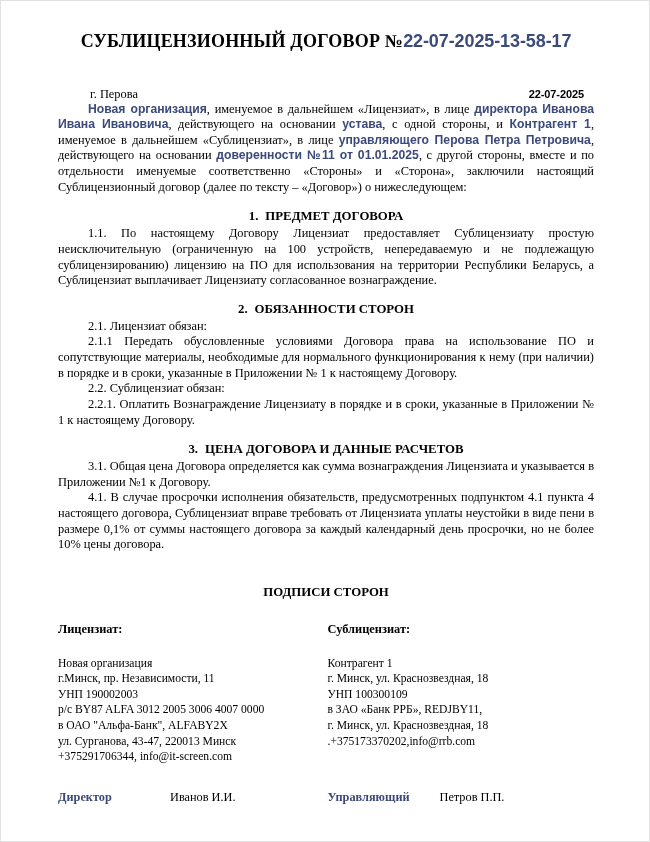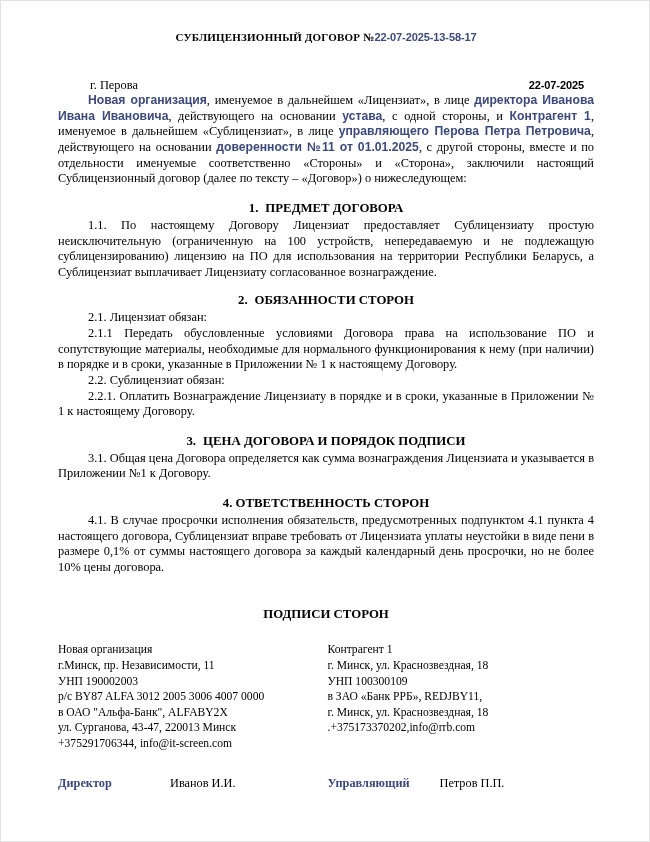--- a/index.html
+++ b/index.html
@@ -25,21 +25,21 @@
     position: absolute;
     left: 57px;
     top: 22px;
     width: 536px;
   }
 
   
   .doc-title {
     text-align: center;
     font-weight: bold;
-    font-size: 11px;
+    font-size: 18px;
     letter-spacing: 0.2px;
     margin: 8px 0 0 0;
     line-height: 1.2;
   }
   .doc-number {
     font-family: "Liberation Sans", "DejaVu Sans", sans-serif;
     color: #3b4a7a;
     font-weight: bold;
     letter-spacing: -0.1px;
   }
@@ -147,31 +147,34 @@
 
     <h2 class="section"><span class="num">1.</span><span>ПРЕДМЕТ ДОГОВОРА</span></h2>
     <p class="para">1.1. По настоящему Договору Лицензиат предоставляет Сублицензиату простую неисключительную (ограниченную на 100 устройств, непередаваемую и не подлежащую сублицензированию) лицензию на ПО для использования на территории Республики Беларусь, а Сублицензиат выплачивает Лицензиату согласованное вознаграждение.</p>
 
     <h2 class="section tight"><span class="num">2.</span><span>ОБЯЗАННОСТИ СТОРОН</span></h2>
     <p class="para">2.1. Лицензиат обязан:</p>
     <p class="para">2.1.1 Передать обусловленные условиями Договора права на использование ПО и сопутствующие материалы, необходимые для нормального функционирования к нему (при наличии) в порядке и в сроки, указанные в Приложении № 1 к настоящему Договору.</p>
     <p class="para">2.2. Сублицензиат обязан:</p>
     <p class="para">2.2.1. Оплатить Вознаграждение Лицензиату в порядке и в сроки, указанные в Приложении № 1 к настоящему Договору.</p>
 
-    <h2 class="section"><span class="num">3.</span><span>ЦЕНА ДОГОВОРА И ПОРЯДОК ПОДПИСИ</span></h2>
+    <h2 class="section"><span class="num">3.</span><span>ЦЕНА ДОГОВОРА И ДАННЫЕ РАСЧЕТОВ</span></h2>
     <p class="para">3.1. Общая цена Договора определяется как сумма вознаграждения Лицензиата и указывается в Приложении №1 к Договору.</p>
 
-    <h2 class="section"><span><span>4.</span>&nbsp;<span>ОТВЕТСТВЕННОСТЬ СТОРОН</span></span></h2>
     <p class="para">4.1. В случае просрочки исполнения обязательств, предусмотренных подпунктом 4.1 пункта 4 настоящего договора, Сублицензиат вправе требовать от Лицензиата уплаты неустойки в виде пени в размере 0,1% от суммы настоящего договора за каждый календарный день просрочки, но не более 10% цены договора.</p>
 
     <h2 class="section wide">
       <br>
       <span>ПОДПИСИ СТОРОН</span>
     </h2>
 
+    <div class="party-heads">
+      <div class="col left">Лицензиат:</div>
+      <div class="col right">Сублицензиат:</div>
+    </div>
 
     <div class="req-cols">
       <div class="col left">
         <div class="req-line">Новая организация</div>
         <div class="req-line">г.Минск, пр. Независимости, 11</div>
         <div class="req-line">УНП 190002003</div>
         <div class="req-line">р/с BY87 ALFA 3012 2005 3006 4007 0000</div>
         <div class="req-line">в ОАО "Альфа-Банк", ALFABY2X</div>
         <div class="req-line">ул. Сурганова, 43-47, 220013 Минск</div>
         <div class="req-line">+375291706344,  info@it-screen.com</div>

